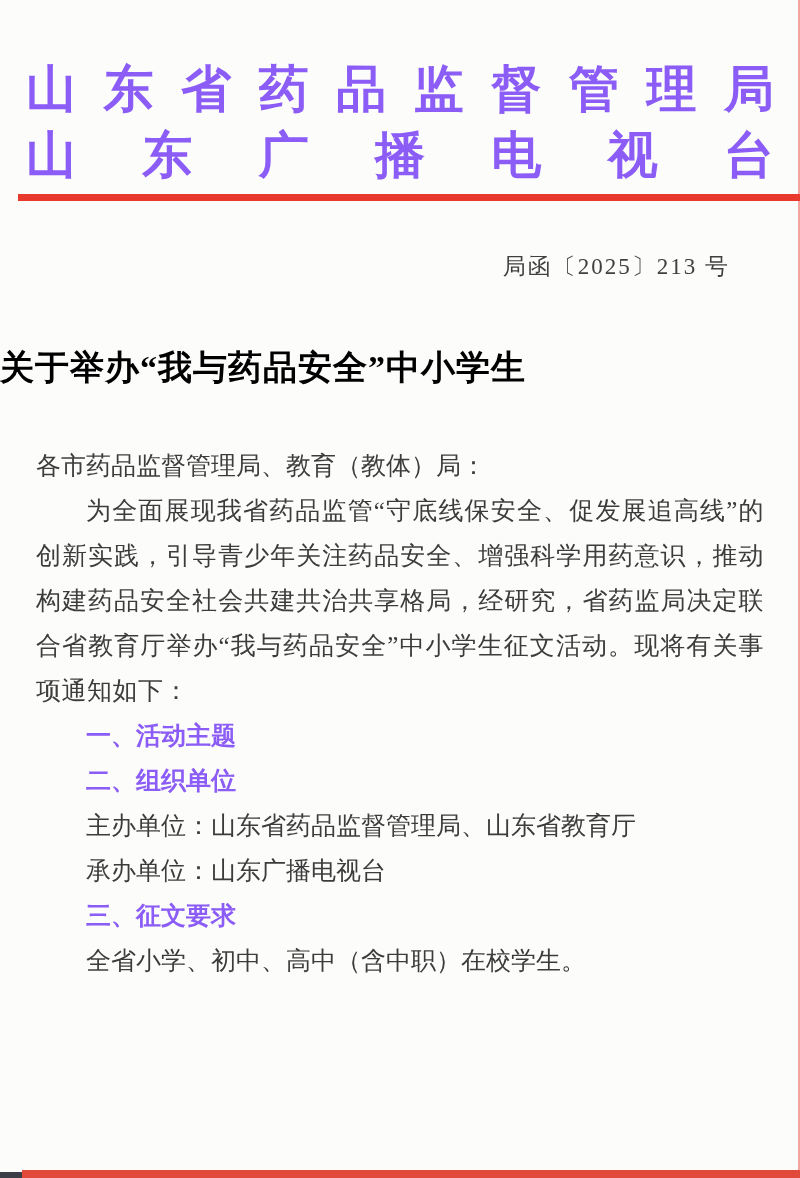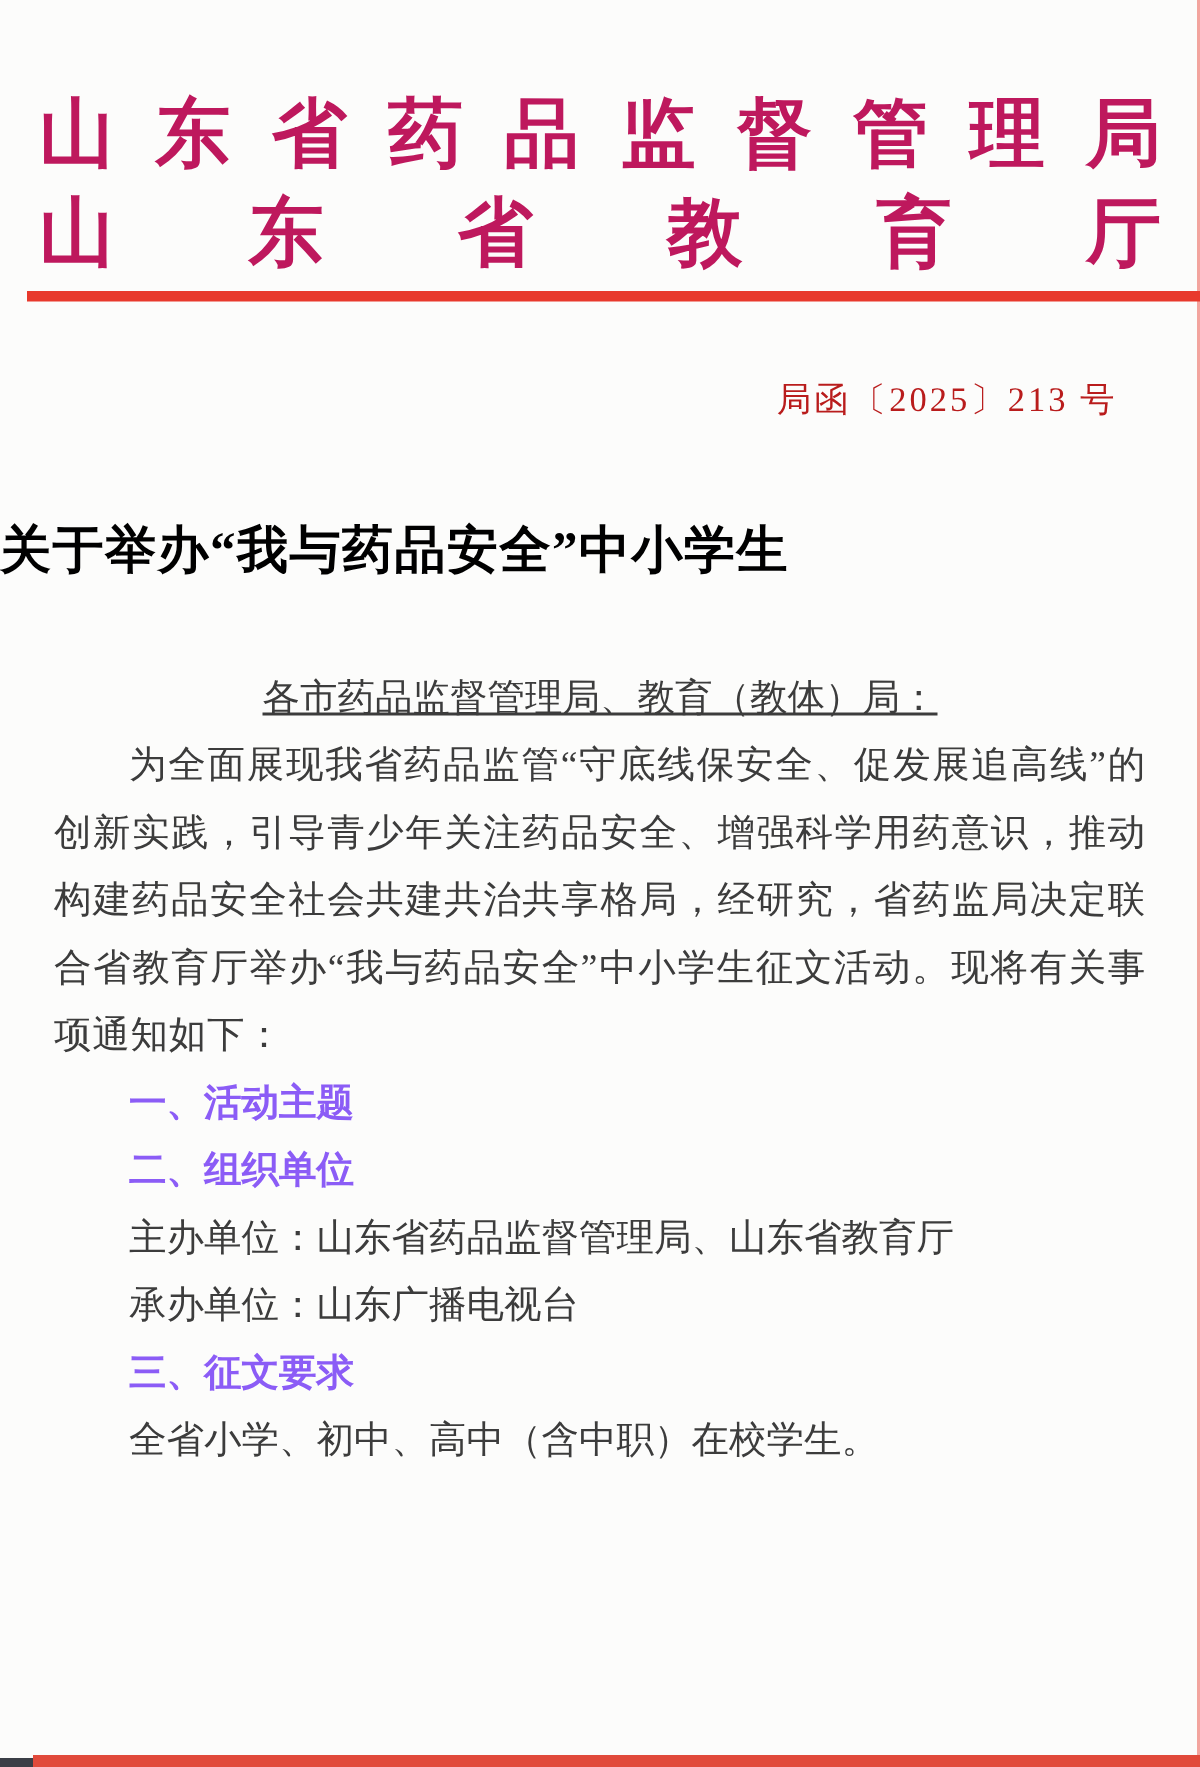--- a/index.html
+++ b/index.html
@@ -12,45 +12,45 @@
     width: 800px;
     height: 1178px;
     background: #fcfcfb;
     overflow: hidden;
     font-family: "Liberation Serif", serif;
   }
 
   
   .letterhead {
     padding: 56px 26px 0 26px;
-    color: #be185d;
+    color: #8b5cf6;
   }
   .letterhead-line {
     font-size: 50px;
     line-height: 66px;
     font-weight: bold;
     text-align: justify;
     text-align-last: justify;
     white-space: nowrap;
     font-family: "Liberation Serif", serif;
   }
   .red-rule {
     height: 7px;
     background: #e8392c;
     margin: 6px 0 0 18px;
   }
 
   
   .doc-number {
     margin-top: 50px;
-    padding-right: 55px;
+    padding-right: 70px;
     text-align: right;
     font-size: 23px;
     letter-spacing: 2px;
-    color: #b91c1c;
+    color: #404040;
   }
 
   
   .doc-title {
     margin-top: 62px;
     text-align: left;
     font-weight: bold;
     color: #000000;
     font-size: 34px;
     line-height: 47px;
@@ -59,22 +59,21 @@
 
   
   .doc-body {
     margin-top: 52px;
     padding: 0 36px;
     font-size: 25px;
     line-height: 45px;
     color: #3c3c3c;
   }
   .salutation {
-    text-align: center;
-    text-decoration: underline;
+    text-align: left;
   }
   .para {
     text-indent: 2em;
     text-align: justify;
     letter-spacing: 0.5px;
   }
   .sec-heading {
     text-indent: 2em;
     font-weight: bold;
     color: #8b5cf6;
@@ -110,21 +109,21 @@
     background: rgba(232, 57, 44, 0.45);
   }
 </style>
 </head>
 <body>
 
 <div class="page">
 
   <div class="letterhead">
     <div class="letterhead-line">山东省药品监督管理局</div>
-    <div class="letterhead-line">山东省教育厅</div>
+    <div class="letterhead-line">山东广播电视台</div>
   </div>
   <div class="red-rule"></div>
 
   <div class="doc-number">局函〔2025〕213 号</div>
 
   <div class="doc-title">
     <div>关于举办“我与药品安全”中小学生</div>
   </div>
 
   <div class="doc-body">

